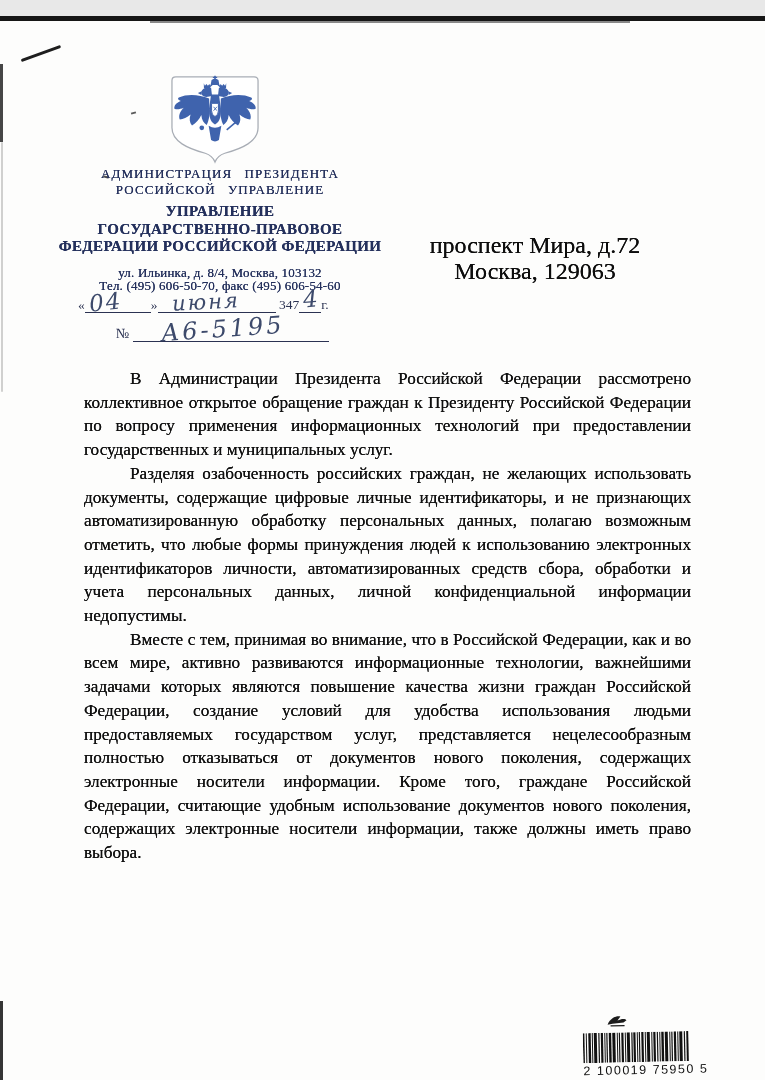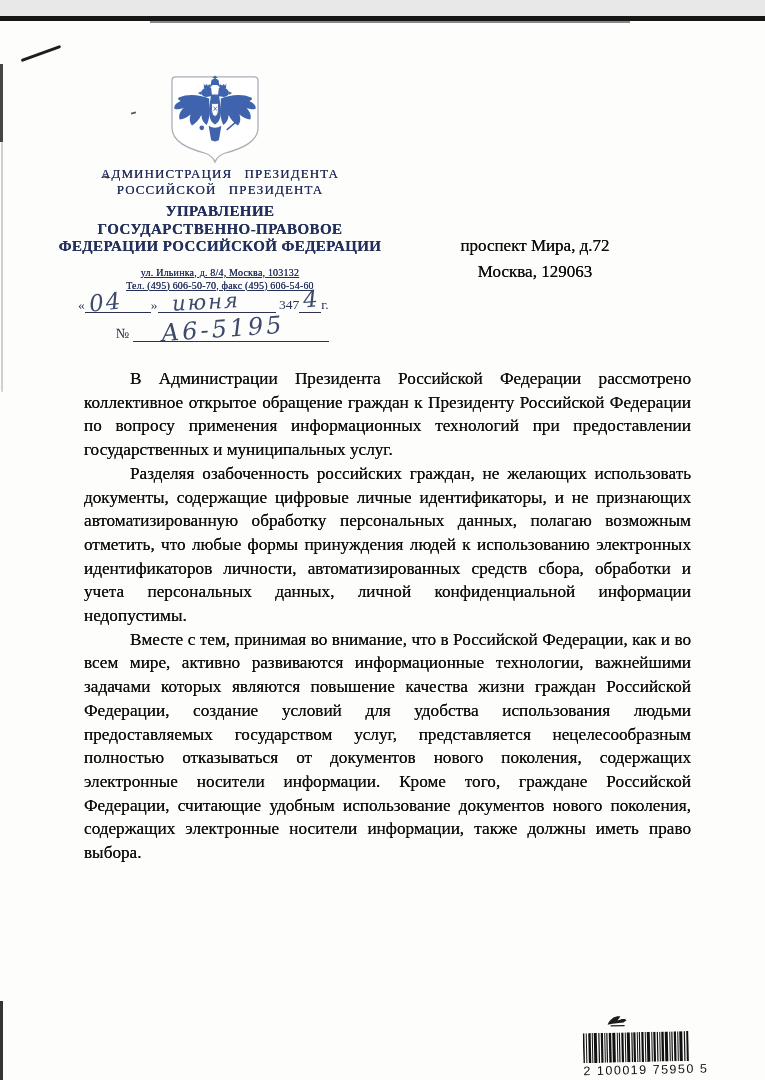--- a/index.html
+++ b/index.html
@@ -23,21 +23,21 @@
   
   .crest{position:absolute;left:167px;top:59px;width:96px;height:90px;}
   
   .letterhead{
     position:absolute;left:38px;top:150px;width:364px;
     text-align:center;color:#24305c;
     text-shadow:0 0 .4px #24305c;
   }
   .org-line{font-size:13px;line-height:15.5px;letter-spacing:1.1px;word-spacing:8px;}
   .dept{margin-top:6px;font-weight:bold;font-size:15px;line-height:17.5px;letter-spacing:.4px;}
-  .addr{margin-top:10px;font-size:10px;line-height:13px;letter-spacing:.2px;text-decoration:underline;}
+  .addr{margin-top:10px;font-size:13px;line-height:13px;letter-spacing:.2px;}
   
   .date-line{
     position:absolute;left:78px;top:281px;width:340px;
     font-size:13.5px;color:#2b3252;white-space:nowrap;
   }
   .blank{display:inline-block;border-bottom:1.5px solid #2b3252;height:15px;position:relative;vertical-align:bottom;}
   .blank.day{width:66px;}
   .blank.month{width:118px;}
   .blank.ydigit{width:22px;}
   .hw{
@@ -49,21 +49,21 @@
   .hw-ydigit{left:4px;bottom:0px;font-size:23px;transform:rotate(-5deg);}
   .num-line{
     position:absolute;left:116px;top:310px;width:260px;
     font-size:14px;color:#2b3252;
   }
   .blank.numval{width:196px;margin-left:4px;}
   .hw-num{left:28px;bottom:-2px;font-size:24px;transform:rotate(-4deg);letter-spacing:3px;}
   
   .recipient{
     position:absolute;left:412px;top:217px;width:246px;
-    text-align:center;color:#0d0d0d;font-size:17px;line-height:25.5px;
+    text-align:center;color:#0d0d0d;font-size:24px;line-height:25.5px;
     text-shadow:0 0 .3px #0d0d0d;
   }
   
   .body-text{
     position:absolute;left:84px;top:351px;width:607px;
     font-size:17.2px;line-height:23.7px;color:#101010;
     text-align:justify;text-shadow:0 0 .4px #101010;
   }
   .body-text p{margin:0;text-indent:46px;font-family:Liberation Serif, serif;}
   
@@ -112,21 +112,21 @@
       <circle cx="34.5" cy="54" r="2.4"></circle>
       <path d="M60,56 L69,48.5" stroke="#3f63ad" stroke-width="1.6" fill="none"></path>
       <circle cx="69.5" cy="48" r="1.6"></circle>
       <path d="M44.5,29 h7 v7.5 q0,4.5 -3.5,6 q-3.5,-1.5 -3.5,-6 z" fill="#ffffff" stroke="#3f63ad" stroke-width="1"></path>
       <path d="M46.5,32.5 l3.5,4 M50,32.5 l-3.5,4" stroke="#3f63ad" stroke-width="0.9" fill="none"></path>
     </g>
   </svg>
 
   <div class="letterhead">
     <div class="org-line">АДМИНИСТРАЦИЯ ПРЕЗИДЕНТА</div>
-    <div class="org-line">РОССИЙСКОЙ ПРЕЗИДЕНТА</div>
+    <div class="org-line">РОССИЙСКОЙ УПРАВЛЕНИЕ</div>
     <div class="dept">
       <div>УПРАВЛЕНИЕ</div>
       <div>ГОСУДАРСТВЕННО-ПРАВОВОЕ</div>
       <div>ФЕДЕРАЦИИ РОССИЙСКОЙ ФЕДЕРАЦИИ</div>
     </div>
     <div class="addr">
       <div>ул. Ильинка, д. 8/4, Москва, 103132</div>
       <div>Тел. (495) 606-50-70, факс (495) 606-54-60</div>
     </div>
   </div>

